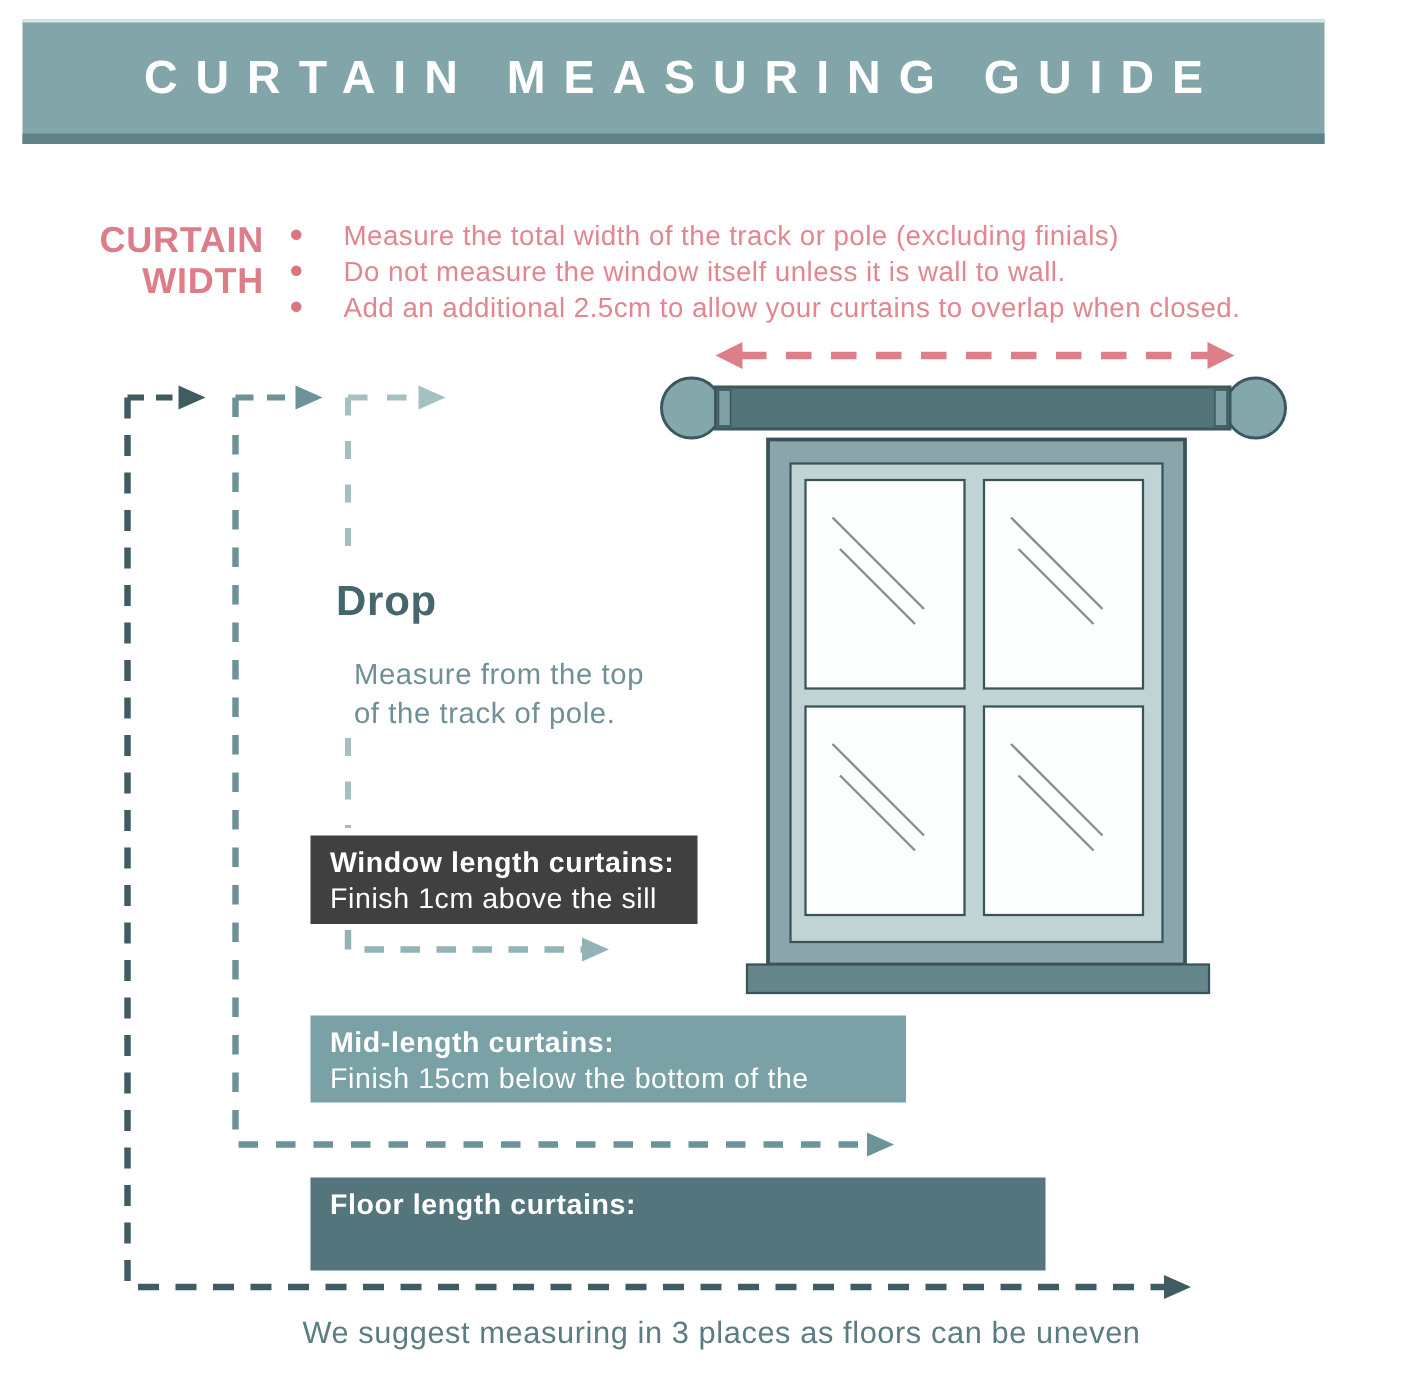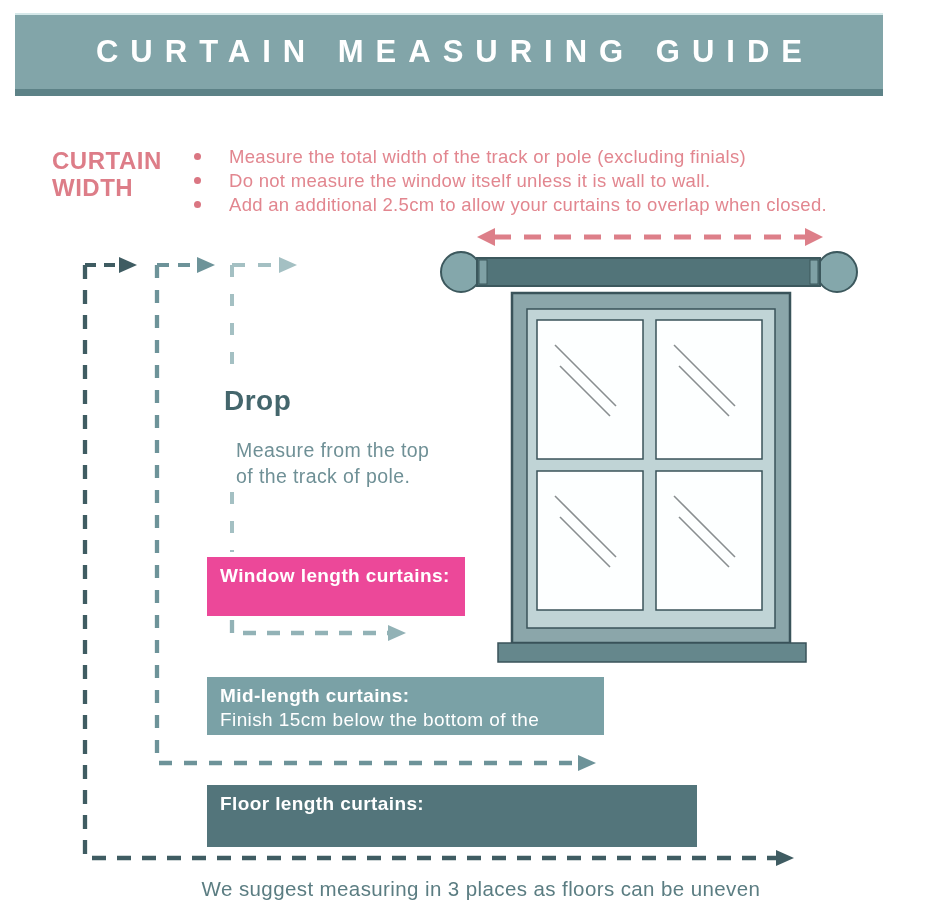--- a/index.html
+++ b/index.html
@@ -11,36 +11,36 @@
   .banner{
     position:absolute;left:15px;top:13px;width:868px;height:83px;
     background:#82a5a9;border-bottom:7px solid #5d8287;border-top:2px solid #d5e8e9;
     display:flex;align-items:center;justify-content:center;box-sizing:border-box;
   }
   .banner-title{
     color:#ffffff;font-size:31px;font-weight:bold;letter-spacing:12px;text-indent:12px;margin:0;
   }
   
   .cw-label{
-    position:absolute;left:52px;top:147px;width:124px;text-align:left;
+    position:absolute;left:52px;top:147px;width:124px;text-align:right;
     color:#dd7d88;font-weight:bold;font-size:24px;line-height:27px;letter-spacing:0.5px;
   }
   
   .bullets{position:absolute;left:192px;top:145px;width:720px;}
   .bullet-row{display:flex;align-items:flex-start;color:#e2868f;font-size:18.5px;line-height:24px;letter-spacing:0.3px;}
   .bullet-dot{flex:none;width:7px;height:7px;border-radius:50%;background:#da7682;margin:8px 28px 0 2px;}
   
   .drop{position:absolute;left:224px;top:385px;width:230px;}
   .drop-heading{margin:0;color:#44666c;font-size:28px;font-weight:bold;letter-spacing:0.5px;}
   .drop-body{margin:20px 0 0 12px;color:#6f9096;font-size:19.5px;line-height:26px;letter-spacing:0.4px;}
   
   .len-box{position:absolute;box-sizing:border-box;padding:6px 10px 0 13px;color:#ffffff;}
   .len-box .t{font-size:19px;font-weight:bold;line-height:25px;letter-spacing:0.4px;}
   .len-box .s{font-size:19px;line-height:24px;letter-spacing:0.4px;}
-  .box-window{left:207px;top:557px;width:258px;height:59px;background:#ec4899;}
+  .box-window{left:207px;top:557px;width:258px;height:59px;background:#404040;}
   .box-mid{left:207px;top:677px;width:397px;height:58px;background:#7aa1a6;}
   .box-floor{left:207px;top:785px;width:490px;height:62px;background:#53757b;}
   
   .footer-note{
     position:absolute;left:0;top:877px;width:940px;text-align:center;
     color:#5b7d82;font-size:20.5px;letter-spacing:0.4px;padding-left:11px;
   }
   .overlay{position:absolute;left:0;top:0;}
 </style>
 </head>
@@ -137,20 +137,21 @@
   <div class="drop">
     <h2 class="drop-heading">Drop</h2>
     <p class="drop-body">
       <span>Measure from the top</span><br>
       <span>of the track of pole.</span>
     </p>
   </div>
 
   <div class="len-box box-window">
     <div class="t">Window length curtains:</div>
+    <div class="s">Finish 1cm above the sill</div>
   </div>
   <div class="len-box box-mid">
     <div class="t">Mid-length curtains:</div>
     <div class="s">Finish 15cm below the bottom of the above</div>
   </div>
   <div class="len-box box-floor">
     <div class="t">Floor length curtains:</div>
   </div>
 
   <div class="footer-note">We suggest measuring in 3 places as floors can be uneven</div>

